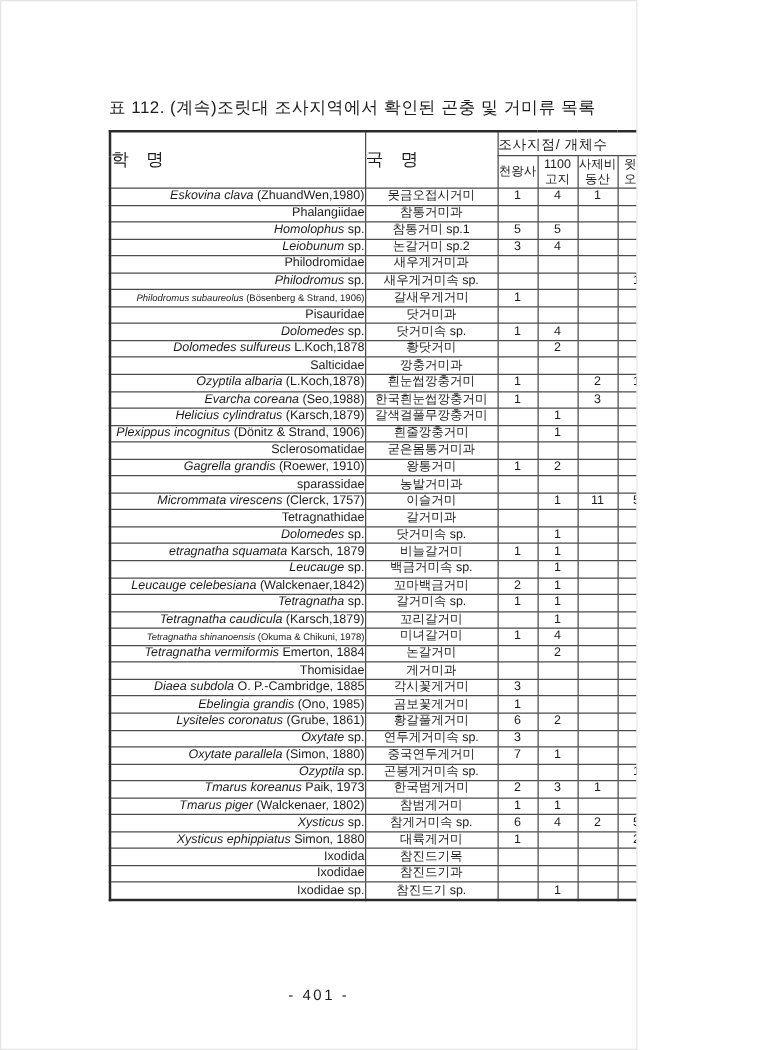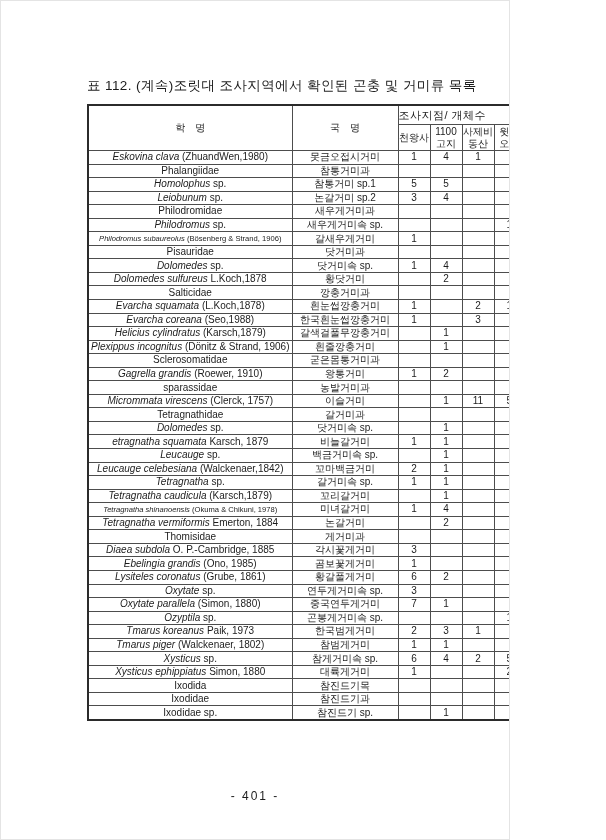--- a/index.html
+++ b/index.html
@@ -8,25 +8,25 @@
     font-family:Liberation Sans, sans-serif;color:#1c1c1c;
     overflow:hidden;border:1px solid #e4e4e4;box-sizing:border-box;
   }
   .title{position:absolute;left:86px;top:76px;font-size:13.5px;letter-spacing:0.4px;white-space:nowrap;}
   .doc-table{
     position:absolute;left:86px;top:103px;width:437px;
     border-collapse:collapse;table-layout:fixed;border:2px solid #2b2b2b;
   }
   .doc-table th,.doc-table td{border:1px solid #4d4d4d;padding:0;vertical-align:middle;background:#fff;}
   .doc-table thead th{font-weight:normal;}
-  .h-main{font-size:10px;text-align:center;}
+  .h-main{font-size:14px;text-align:left;}
   .h-group{height:18px;font-size:11px;text-align:left;letter-spacing:0.5px;}
   .h-site{height:25px;font-size:10px;line-height:1.15;text-align:center;}
   .doc-table tbody td{height:12.55px;font-size:10px;line-height:1;}
-  td.sci{text-align:center;font-size:9.5px;white-space:nowrap;overflow:hidden;}
+  td.sci{text-align:right;font-size:9.5px;white-space:nowrap;overflow:hidden;}
   td.sci.sm{font-size:7.6px;}
   td.kor{text-align:center;margin-top:36px;}
   td.cnt{text-align:center;}
   .rank-order{padding-left:1px;}
   .rank-family{padding-left:3px;margin-top:36px;}
   .rank-species{padding-left:7px;}
   .footer{position:absolute;left:0;right:0;top:775px;text-align:center;font-size:12px;letter-spacing:2px;margin-top:13px;}
 </style>
 </head>
 <body>
@@ -152,21 +152,21 @@
         </tr>
         <tr>
           <td class="sci rank-family">Salticidae</td>
           <td class="kor">깡충거미과</td>
           <td class="cnt"></td>
           <td class="cnt"></td>
           <td class="cnt"></td>
           <td class="cnt"></td>
         </tr>
         <tr>
-          <td class="sci rank-species"><i>Evarcha squamata</i> (L.Koch,1878)</td>
+          <td class="sci rank-species"><i>Ozyptila albaria</i> (L.Koch,1878)</td>
           <td class="kor">흰눈썹깡충거미</td>
           <td class="cnt">1</td>
           <td class="cnt"></td>
           <td class="cnt">2</td>
           <td class="cnt">1</td>
         </tr>
         <tr>
           <td class="sci rank-species"><i>Evarcha coreana</i> (Seo,1988)</td>
           <td class="kor">한국흰눈썹깡충거미</td>
           <td class="cnt">1</td>

